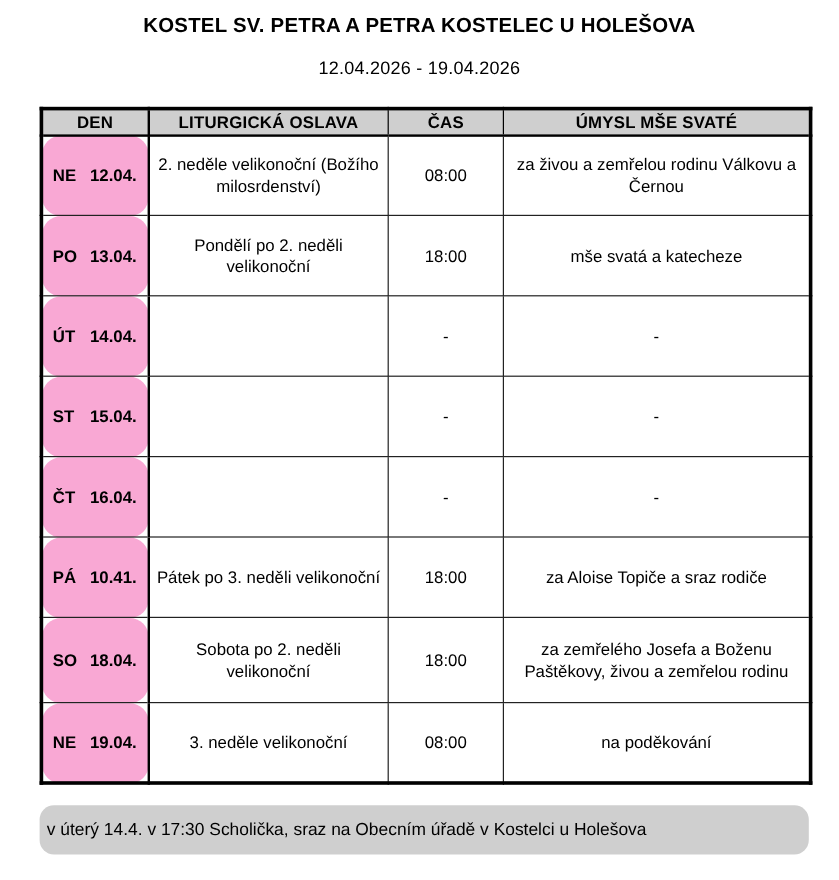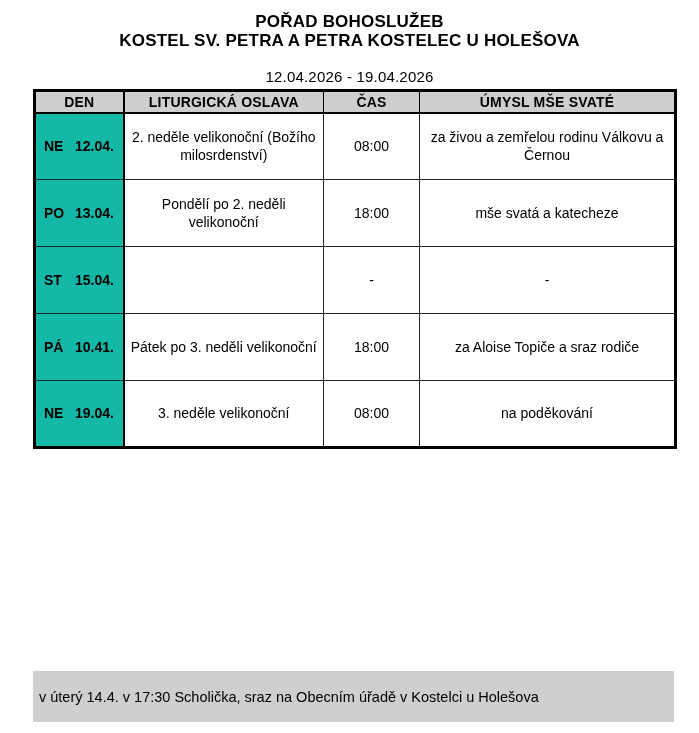--- a/index.html
+++ b/index.html
@@ -46,44 +46,45 @@
     font-size: 14px;
     line-height: 1.3;
     height: 67px;
     padding: 2px 4px;
     background: #fff;
   }
   tr.row-tall td { height: 71px; }
   th:first-child, td.day-cell { border-right: 2px solid #000; }
 
   td.day-cell {
-    background: #14b8a6;
+    background: #f9a8d4;
     font-weight: bold;
     text-align: left;
     padding-left: 8px;
     white-space: nowrap;
+    border-radius: 16px;
   }
   .day-abbr { display: inline-block; min-width: 31px; }
 
   .footer-note {
     position: absolute; left: 33px; top: 671px;
-    width: 641px; height: 51px;
+    width: 641px; height: 41px;
     background: #cfcfcf;
     display: flex; align-items: center;
     padding-left: 6px;
     font-size: 14.5px;
+    border-radius: 12px;
   }
 </style>
 </head>
 <body>
 
 <div class="page">
 
   <div class="doc-header">
-    <div class="title-line">POŘAD BOHOSLUŽEB</div>
     <div class="title-line">KOSTEL SV. PETRA A PETRA KOSTELEC U HOLEŠOVA</div>
     <div class="date-line">12.04.2026 - 19.04.2026</div>
   </div>
 
   <table class="schedule">
     <colgroup>
       <col class="c-den">
         <col class="c-lit">
         <col class="c-cas">
         <col class="c-umy">
@@ -108,40 +109,64 @@
 
   <tr>
     <td class="day-cell">
       <span class="day-abbr">PO</span><span class="day-date">13.04.</span>
     </td>
     <td class="celebration-cell">Pondělí po 2. neděli velikonoční</td>
     <td class="time-cell">18:00</td>
     <td class="intention-cell">mše svatá a katecheze</td>
   </tr>
 
+  <tr>
+    <td class="day-cell">
+      <span class="day-abbr">ÚT</span><span class="day-date">14.04.</span>
+    </td>
+    <td class="celebration-cell"></td>
+    <td class="time-cell">-</td>
+    <td class="intention-cell">-</td>
+  </tr>
 
   <tr>
     <td class="day-cell">
       <span class="day-abbr">ST</span><span class="day-date">15.04.</span>
     </td>
     <td class="celebration-cell"></td>
     <td class="time-cell">-</td>
     <td class="intention-cell">-</td>
   </tr>
 
+  <tr>
+    <td class="day-cell">
+      <span class="day-abbr">ČT</span><span class="day-date">16.04.</span>
+    </td>
+    <td class="celebration-cell"></td>
+    <td class="time-cell">-</td>
+    <td class="intention-cell">-</td>
+  </tr>
 
   <tr>
     <td class="day-cell">
       <span class="day-abbr">PÁ</span><span class="day-date">10.41.</span>
     </td>
     <td class="celebration-cell">Pátek po 3. neděli velikonoční</td>
     <td class="time-cell">18:00</td>
     <td class="intention-cell">za Aloise Topiče a sraz rodiče</td>
   </tr>
 
+  <tr class="row-tall">
+    <td class="day-cell">
+      <span class="day-abbr">SO</span><span class="day-date">18.04.</span>
+    </td>
+    <td class="celebration-cell">Sobota po 2. neděli velikonoční</td>
+    <td class="time-cell">18:00</td>
+    <td class="intention-cell">za zemřelého Josefa a Boženu Paštěkovy, živou a zemřelou rodinu</td>
+  </tr>
 
   <tr>
     <td class="day-cell">
       <span class="day-abbr">NE</span><span class="day-date">19.04.</span>
     </td>
     <td class="celebration-cell">3. neděle velikonoční</td>
     <td class="time-cell">08:00</td>
     <td class="intention-cell">na poděkování</td>
   </tr>
 </tbody>

